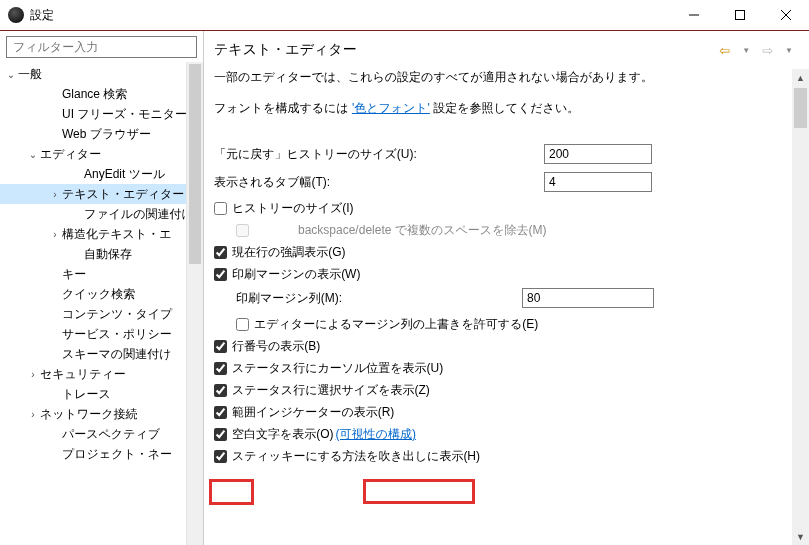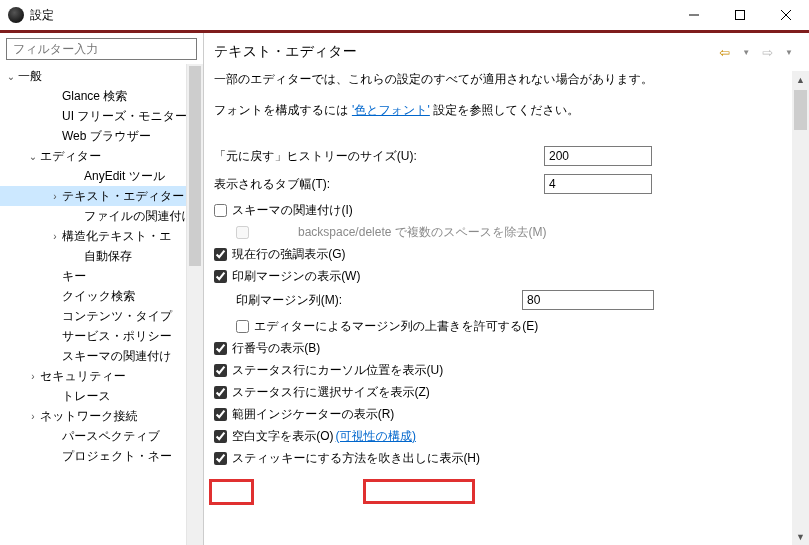--- a/index.html
+++ b/index.html
@@ -5,21 +5,21 @@
 * { box-sizing: border-box; margin: 0; padding: 0; font-family: "Yu Gothic UI", "Meiryo", sans-serif; font-size: 12px; }
 body { background: #fff; width: 809px; height: 545px; overflow: hidden; }
 
 .titlebar { height: 30px; display: flex; align-items: center; padding-left: 8px; border-bottom: 0px; background:#fff;}
 .titlebar .app-icon { width: 16px; height: 16px; margin-right: 6px; background: radial-gradient(circle at 40% 35%, #555 0%, #222 60%, #000 100%); border-radius: 50%; }
 .titlebar .title { flex: 1; font-size: 12px; color: #000; }
 .titlebar .winbtns { display:flex; }
 .titlebar .winbtn { width: 46px; height: 30px; display:flex; align-items:center; justify-content:center; color:#000; }
 .titlebar .winbtn svg { width:10px; height:10px; stroke:#000; stroke-width:1; fill:none; }
 
-.body-row { display:flex; height: calc(545px - 30px); border-top: 3px solid #7f1d1d;}
+.body-row { display:flex; height: calc(545px - 30px); border-top: 1px solid #7f1d1d;}
 
 .left-pane { width: 204px; display:flex; flex-direction:column; border-right:1px solid #ccc; background:#fff; position:relative;}
 .filter-wrap { padding: 5px 6px 4px 6px; }
 .filter-input { width: 100%; height: 22px; border:1px solid #7a7a7a; padding: 2px 6px; color:#888; font-size:12px; outline:none;}
 .tree-wrap { flex:1; overflow:hidden; position:relative;}
 .tree-scroll { position:absolute; top:0; left:0; right:8px; bottom:0; overflow:hidden; }
 .tree { padding-top:2px; }
 .tree .node { height:20px; display:flex; align-items:center; white-space:nowrap; }
 .tree .arrow { width:14px; text-align:center; font-size:10px; color:#555; display:inline-block;}
 .tree .label { font-size:12px; color:#000; }
@@ -212,21 +212,21 @@
           <div class="flabel">「元に戻す」ヒストリーのサイズ(U):</div>
           <input class="finput" value="200" style="">
         </div>
         <div class="form-row">
           <div class="flabel">表示されるタブ幅(T):</div>
           <input class="finput" value="4" style="">
         </div>
 
         <div class="chk-row">
           <input type="checkbox" style="">
-          <span class="clabel">スキーマの関連付け(I)</span>
+          <span class="clabel">ヒストリーのサイズ(I)</span>
         </div>
         <div class="chk-row indent1 disabled">
           <input type="checkbox" disabled="" style="">
           <span class="clabel">backspace/delete で複数のスペースを除去(M)</span>
         </div>
         <div class="chk-row">
           <input type="checkbox" checked="" style="">
           <span class="clabel">現在行の強調表示(G)</span>
         </div>
         <div class="chk-row">

